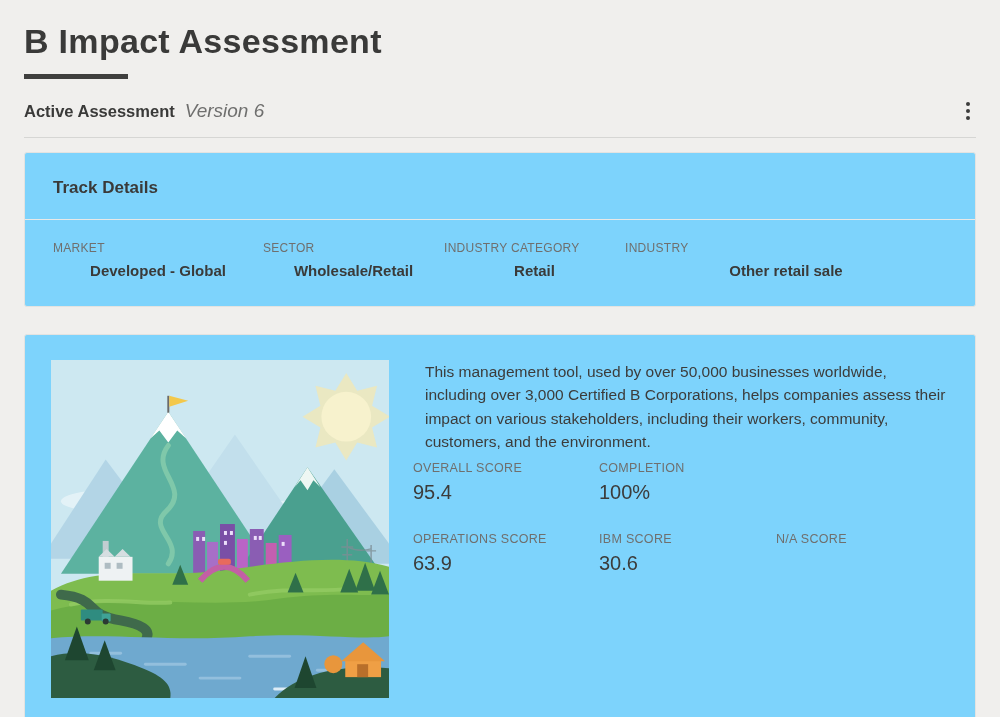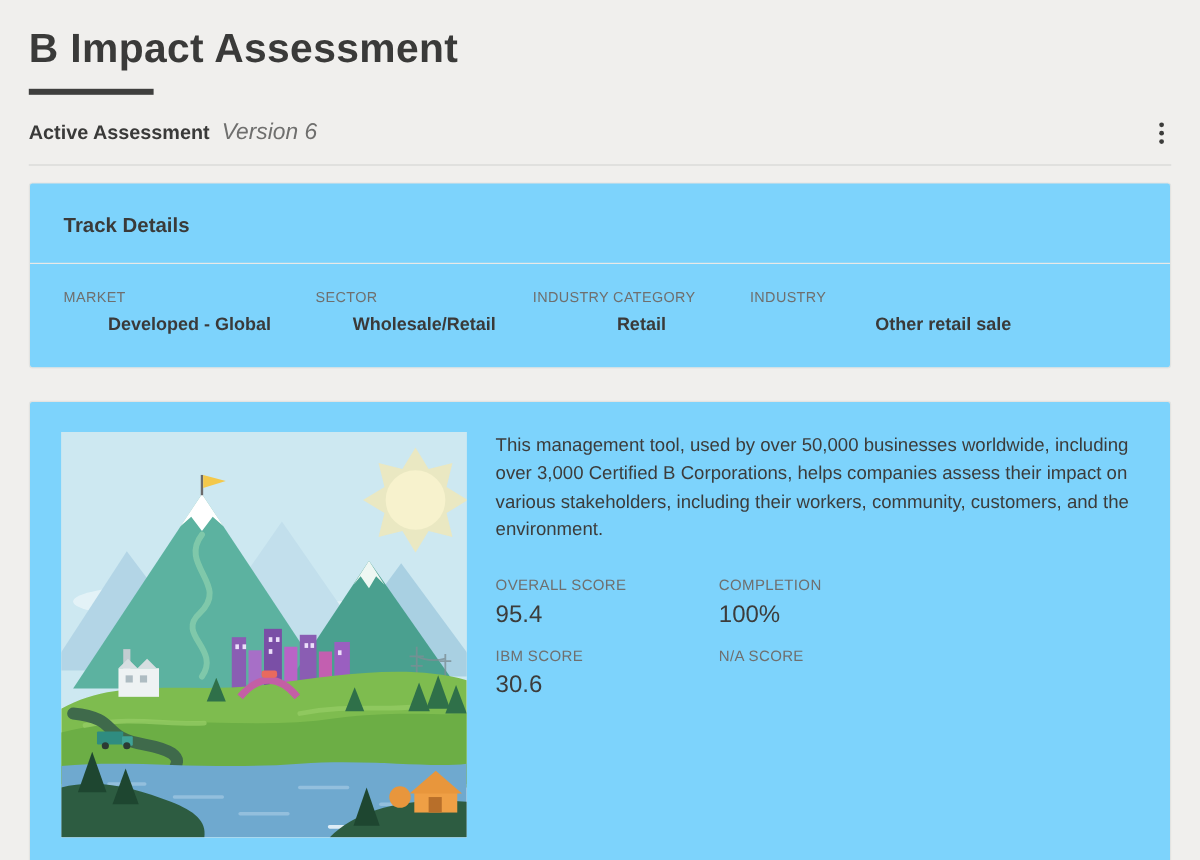--- a/index.html
+++ b/index.html
@@ -51,26 +51,26 @@
   .field-label { font-size:12px; color:#6f6f6e; letter-spacing:.3px; }
   .field-value { margin-top:7px; font-size:15px; font-weight:bold; color:#3a3a39;text-align:center; }
 
   
   .summary-card { margin-top:27px; padding:25px 28px 22px 26px; display:flex; }
   .illustration {
     width:338px; height:338px; flex:0 0 338px;
     overflow:hidden; background:#cde8f1;
   }
   .summary-content { margin-left:24px; flex:1; padding-top:0; }
-  .description { font-size:15.5px; line-height:1.5; color:#3c3c3b; max-width:566px; }
+  .description { font-size:15.5px; line-height:1.5; color:#3c3c3b; max-width:566px;margin-left:12px; }
   .scores-grid {
-    margin-top:28px;
+    margin-top:8px;
     display:grid;
     grid-template-columns:186px 177px 1fr;
-    row-gap:16px;
+    row-gap:28px;
   }
   .score-label { font-size:12.5px; color:#6f6f6e; letter-spacing:.3px; }
   .score-value { margin-top:6px; font-size:20px; color:#3c3c3b; }
 </style>
 </head>
 <body>
 
 <div class="page">
 
   <h1 class="page-title">B Impact Assessment</h1>
@@ -231,20 +231,24 @@
         <div class="score">
           <div class="score-label">OVERALL SCORE</div>
           <div class="score-value">95.4</div>
         </div>
         <div class="score">
           <div class="score-label">COMPLETION</div>
           <div class="score-value">100%</div>
         </div>
         <div class="score"></div>
         <div class="score">
+          <div class="score-label">OPERATIONS SCORE</div>
+          <div class="score-value">63.9</div>
+        </div>
+        <div class="score">
           <div class="score-label">IBM SCORE</div>
           <div class="score-value">30.6</div>
         </div>
         <div class="score">
           <div class="score-label">N/A SCORE</div>
         </div>
       </div>
     </div>
   </section>
 

